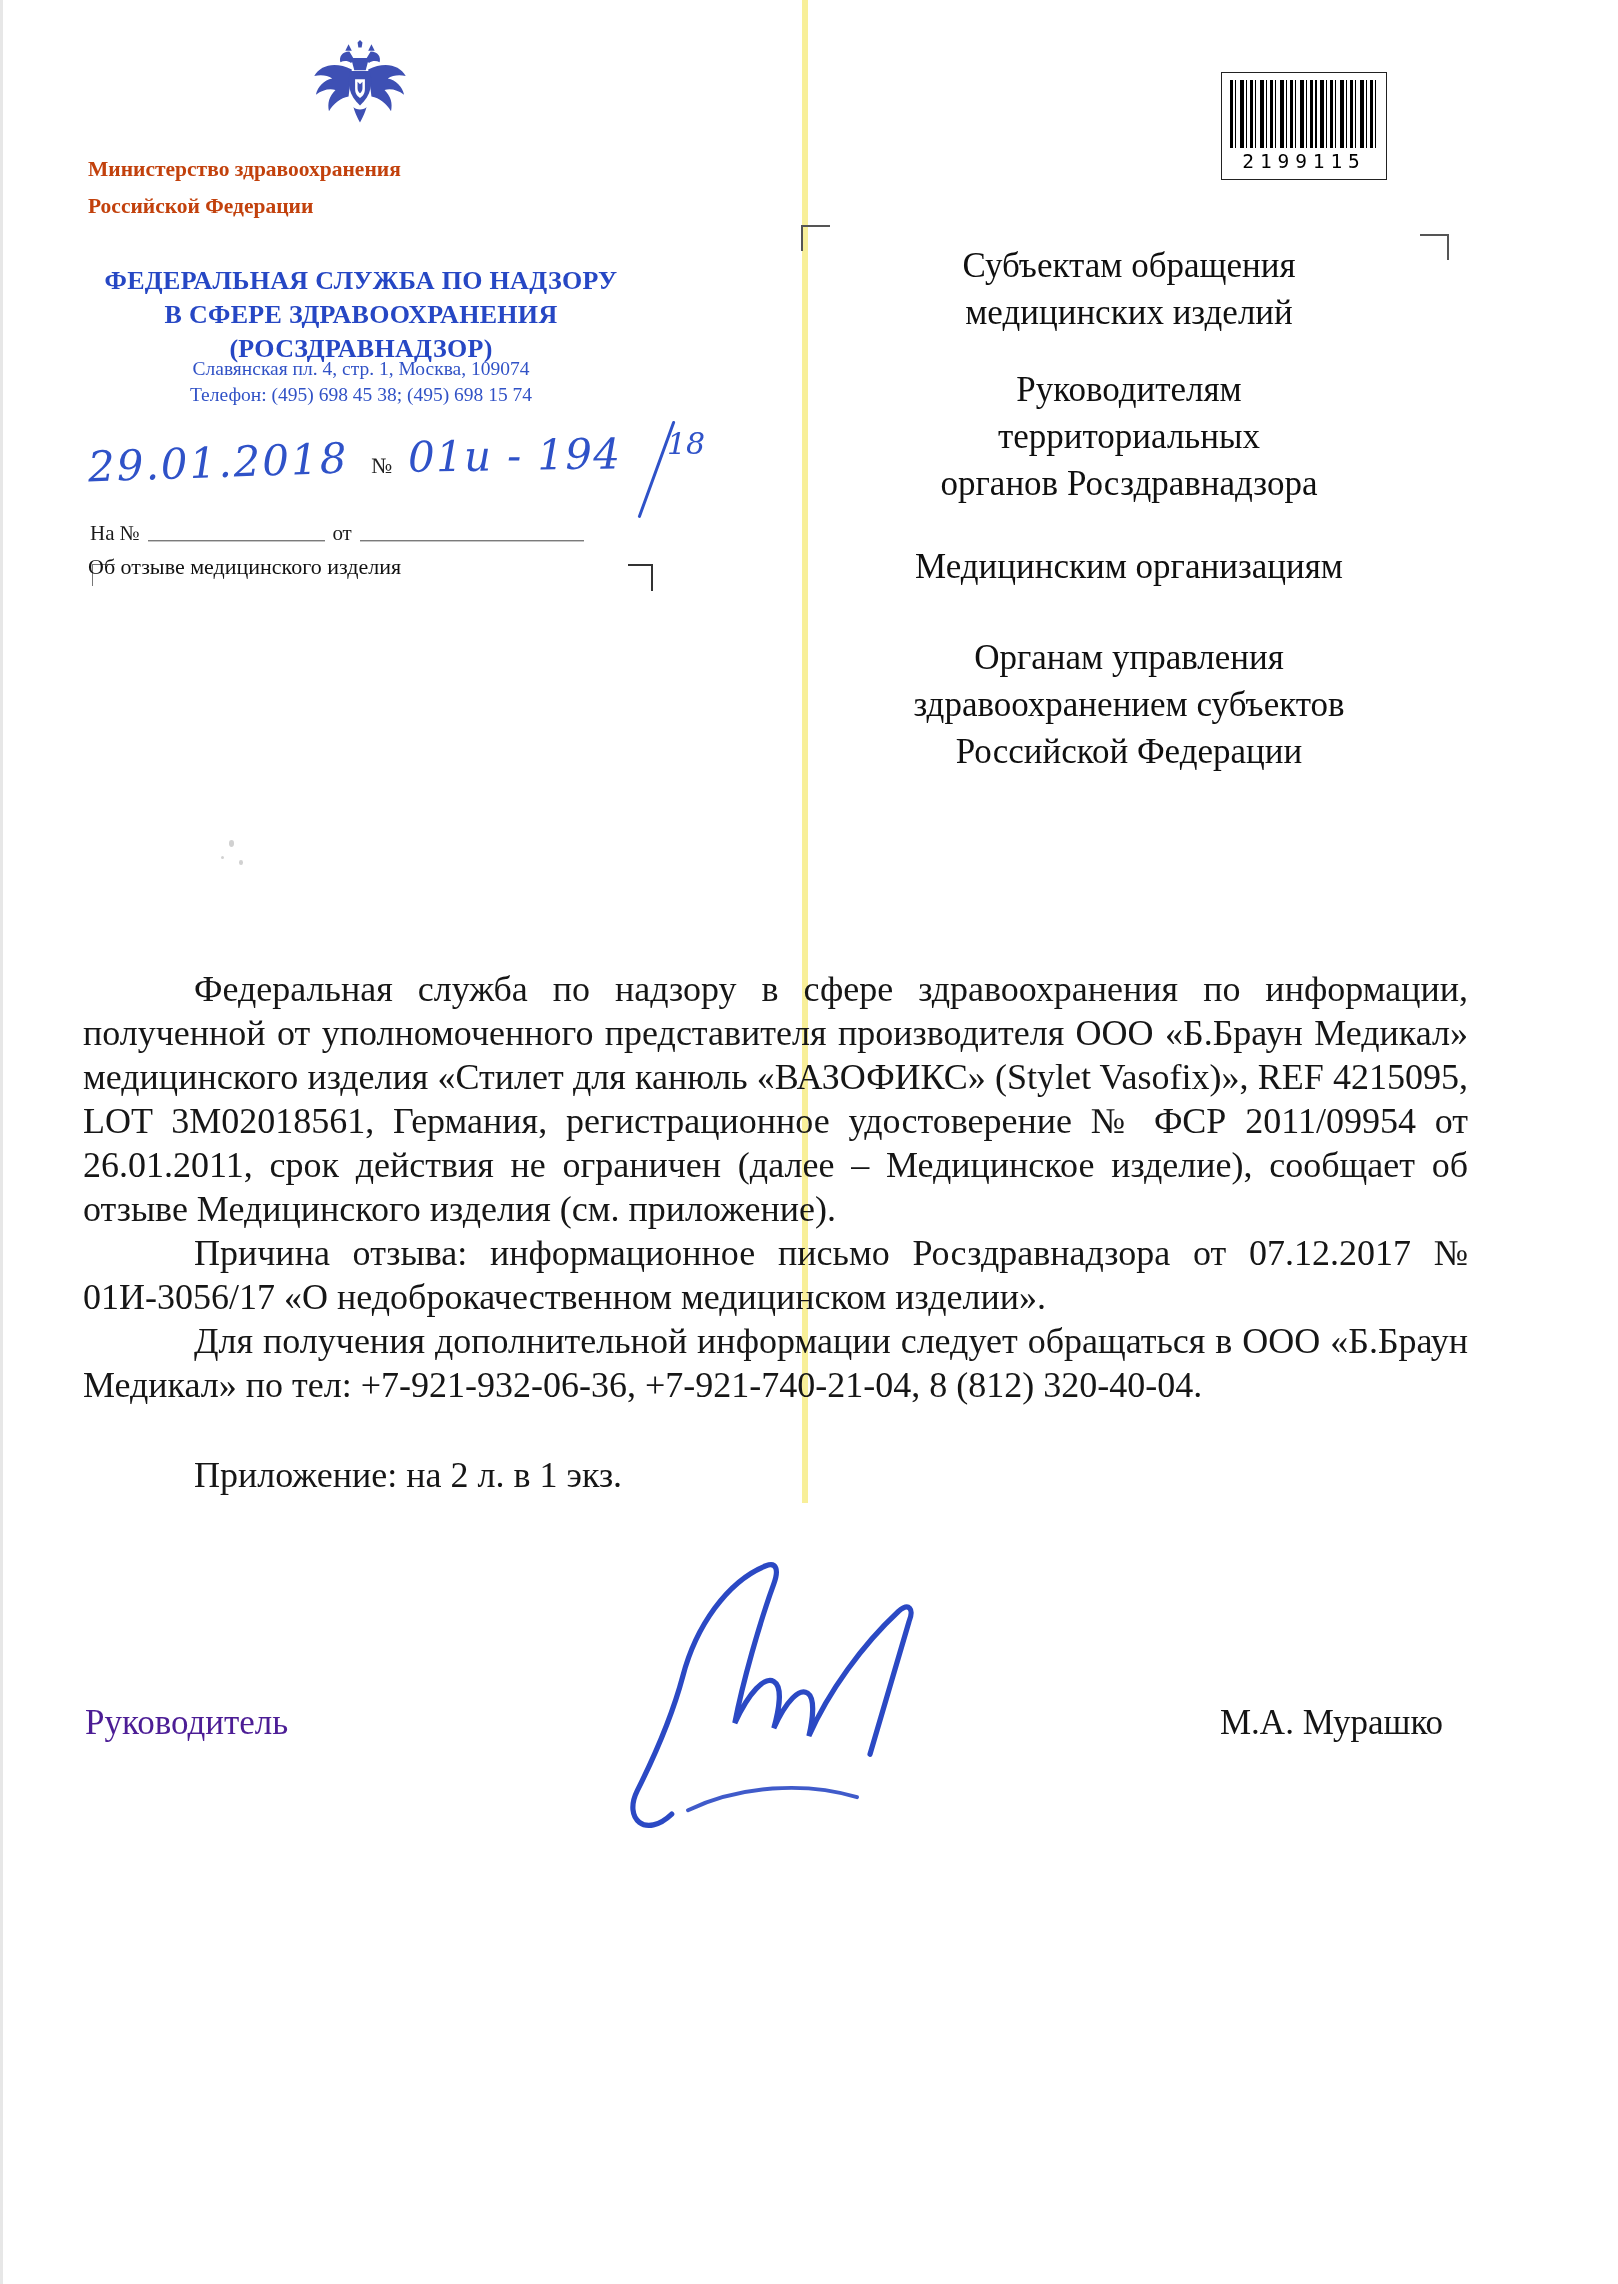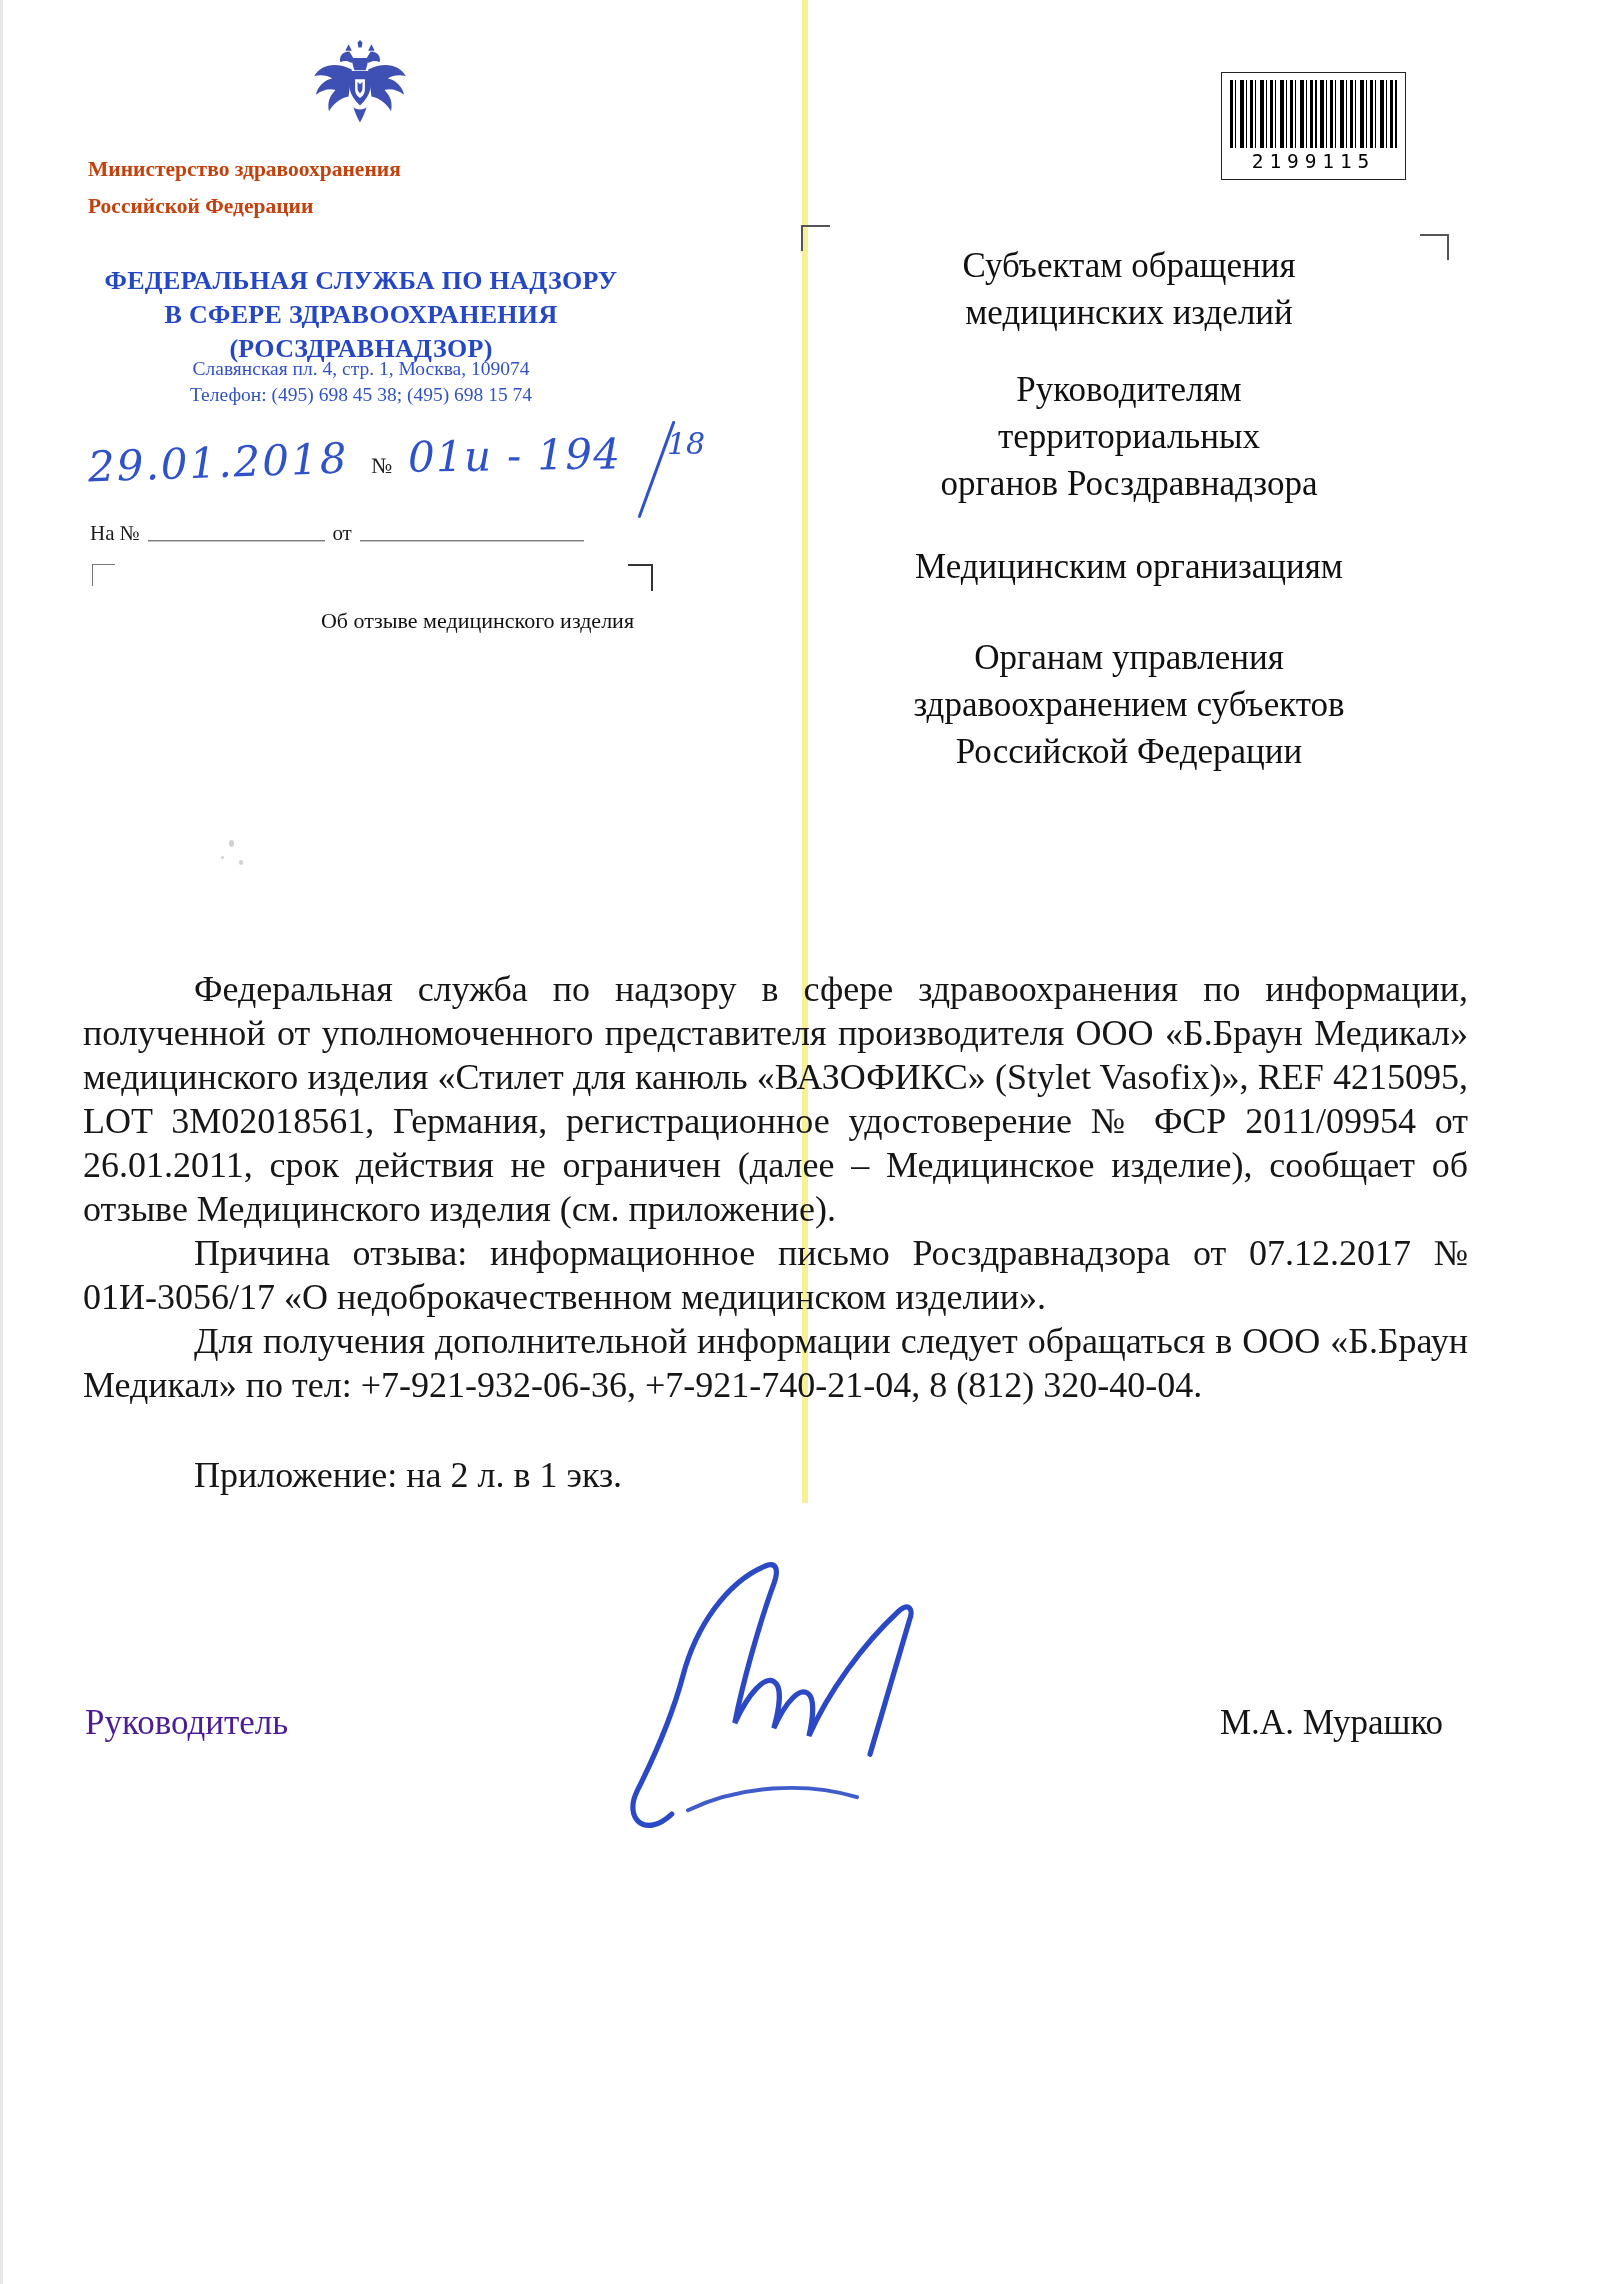--- a/index.html
+++ b/index.html
@@ -41,24 +41,24 @@
   .hw-number { position:absolute; left:320px; top:5.2px; font-size:42px; letter-spacing:1.3px; transform:rotate(-1deg); }
   .hw-slash  { position:absolute; left:567px; top:-7.8px; width:3.3px; height:103px; background:#2f52c8; border-radius:2px; transform:rotate(20deg); }
   .hw-suffix { position:absolute; left:579px; top:0; font-size:30px; }
 
   .ref-row { position:absolute; left:90px; top:520px; font-size:21px; color:#1a1a1a; }
   .uline { display:inline-block; border-bottom:1.3px solid #444; height:19.5px; margin:0 7.8px; transform:translateY(1.3px); }
 
   
   .subj-corner-left  { position:absolute; left:92px; top:564px; width:23.4px; height:22px; border-top:1.3px solid #777; border-left:1.3px solid #777; }
   .subj-corner-right { position:absolute; left:628px; top:564px; width:25px; height:27px; border-top:2px solid #333; border-right:2px solid #333; }
-  .subject { position:absolute; left:88px; top:608px; width:546px; text-align:right; font-size:22px; color:#111; }
+  .subject { position:absolute; left:88px; top:554px; width:546px; text-align:left; font-size:22px; color:#111; }
 
   
-  .barcode-box { position:absolute; left:1221px; top:72px; width:185px; height:108px; border:1.3px solid #222; background:#fff; padding:6.5px 7.8px 0; }
+  .barcode-box { position:absolute; left:1221px; top:72px; width:166px; height:108px; border:1.3px solid #222; background:#fff; padding:6.5px 7.8px 0; }
   .barcode-bars {
     height:68px;
     background:repeating-linear-gradient(90deg,
       #000 0 3.3px, #fff 3.3px 5.2px, #000 5.2px 6.5px, #fff 6.5px 9.8px,
       #000 9.8px 13.7px, #fff 13.7px 15.6px, #000 15.6px 17px, #fff 17px 20px);
   }
   .barcode-num { text-align:center; font-family:"DejaVu Sans Mono", monospace; font-size:19.5px; letter-spacing:5.9px; margin-top:2px; color:#000; }
 
   
   .addr-corner-left  { position:absolute; left:801px; top:225px; width:29px; height:26px; border-top:2px solid #555; border-left:2px solid #555; }

